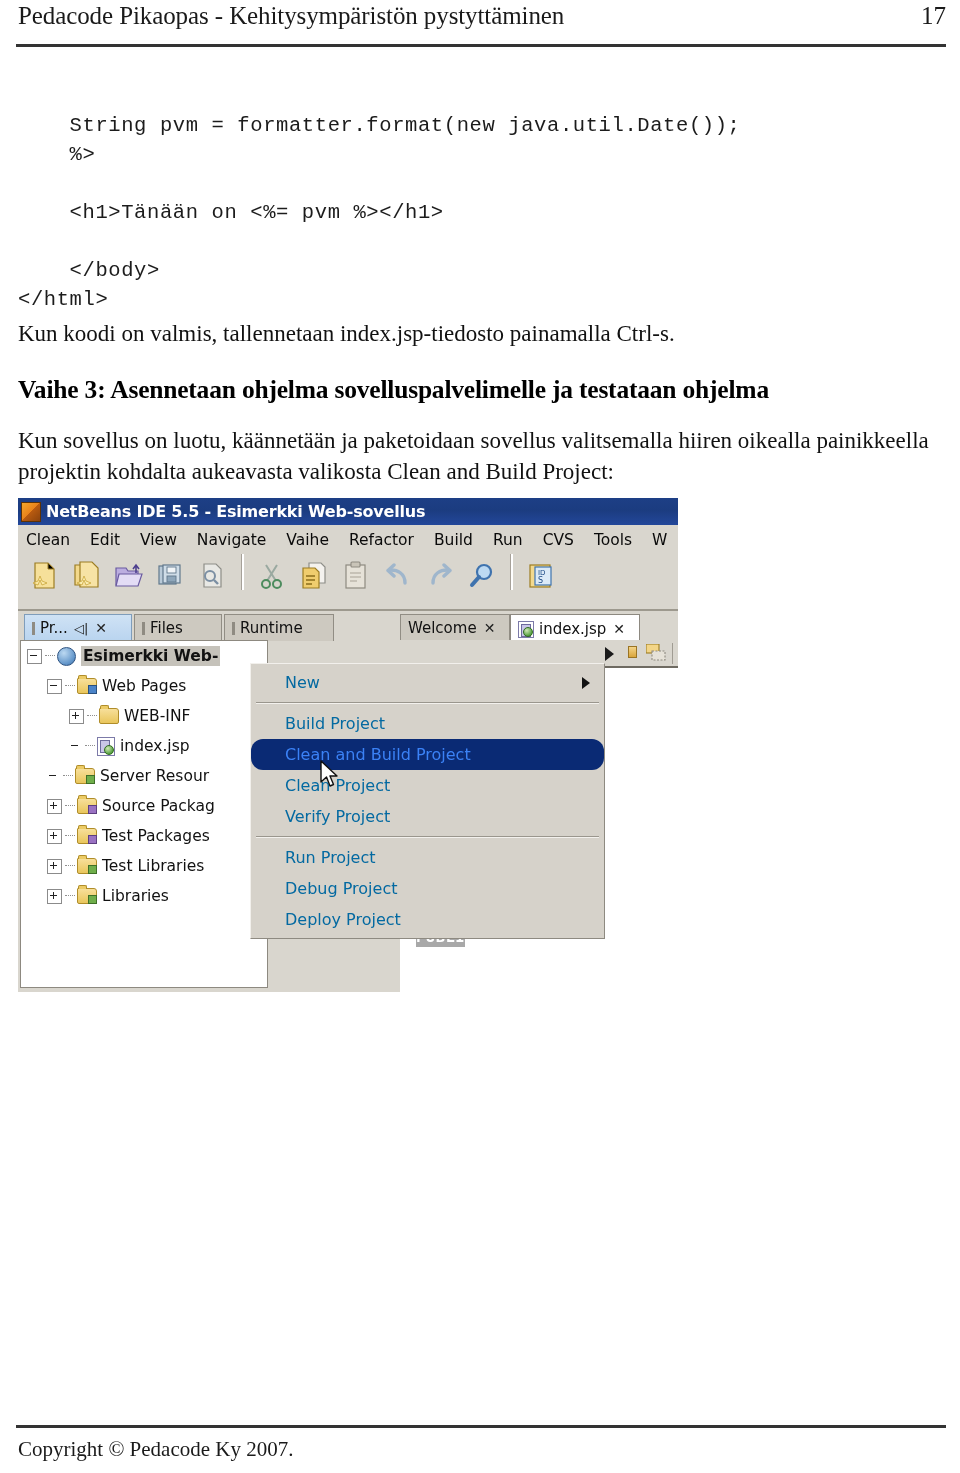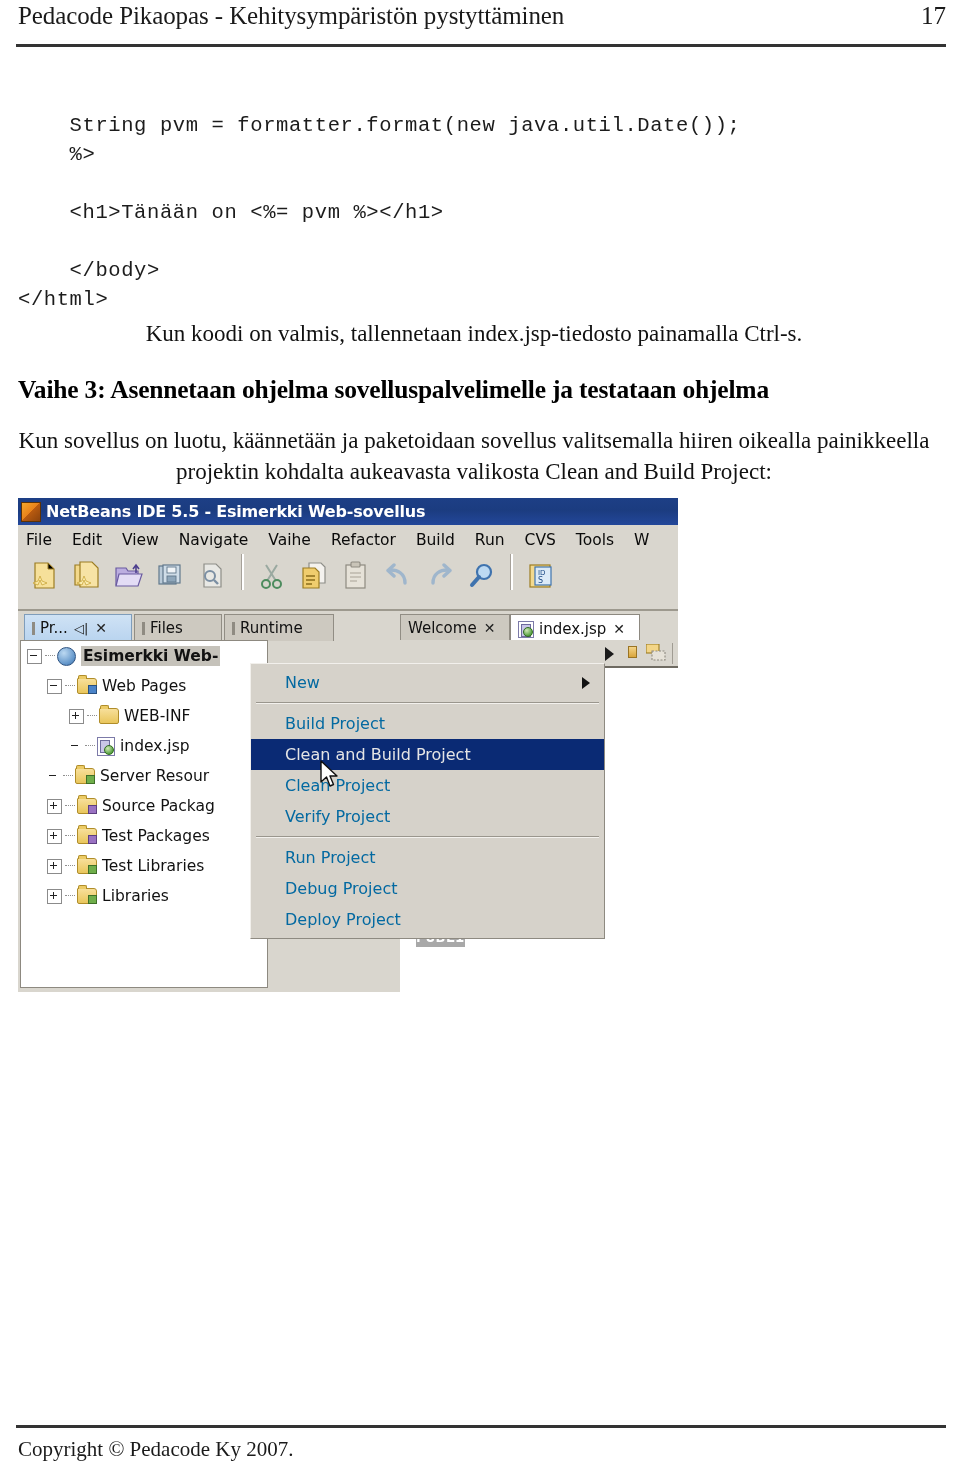--- a/index.html
+++ b/index.html
@@ -63,21 +63,20 @@
   }
 
   
   .para {
     position: absolute;
     left: 18px;
     width: 912px;
     font-size: 23px;
     line-height: 31px;
     color: #111;
-    text-align: center;
   }
   .para-save   { top: 318px; }
   .section-head {
     position: absolute;
     left: 18px;
     top: 375px;
     width: 920px;
     font-size: 25.5px;
     font-weight: bold;
     color: #000;
@@ -415,21 +414,22 @@
     display: flex;
     align-items: center;
     padding-left: 34px;
     font-size: 16px;
     color: #0369a1;
     position: relative;
     white-space: nowrap;
   }
   .ctx-item.selected {
     background: #0a2a74;
-    color: #e5e5e5;
+    color: #3b82f6;
+    border-radius: 12px;
   }
   .ctx-sep {
     height: 1px;
     background: #9a968d;
     margin: 4px 5px 4px 5px;
     border-bottom: 1px solid #f3f1ed;
   }
   .ctx-item .submenu-arrow {
     position: absolute;
     right: 14px;
@@ -486,21 +486,21 @@
 <div class="para para-intro">Kun sovellus on luotu, käännetään ja paketoidaan sovellus valitsemalla hiiren oikealla painikkeella projektin kohdalta aukeavasta valikosta Clean and Build Project:</div>
 
 <div class="ide-shot">
 
   <div class="ide-titlebar">
     <div class="nb-logo"></div>
     <div class="ide-title-text">NetBeans IDE 5.5 - Esimerkki Web-sovellus</div>
   </div>
 
   <div class="ide-menubar">
-    <div class="mi">File</div>
+    <div class="mi">Clean</div>
     <div class="mi">Edit</div>
     <div class="mi">View</div>
     <div class="mi">Navigate</div>
     <div class="mi">Vaihe</div>
     <div class="mi">Refactor</div>
     <div class="mi">Build</div>
     <div class="mi">Run</div>
     <div class="mi">CVS</div>
     <div class="mi">Tools</div>
     <div class="mi">W</div>

